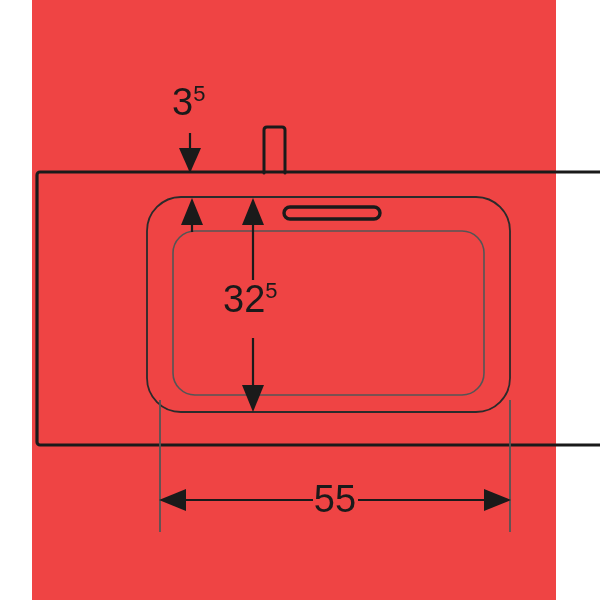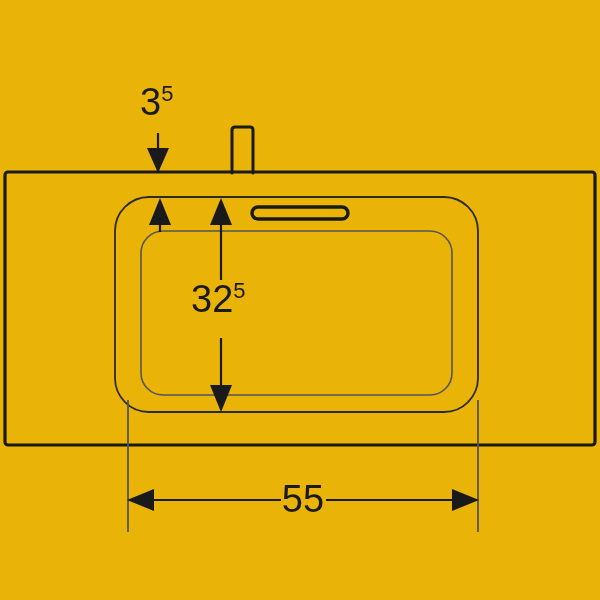--- a/index.html
+++ b/index.html
@@ -8,23 +8,24 @@
     background: #ffffff;
   }
   body {
     width: 600px;
     height: 600px;
     font-family: "Liberation Sans", sans-serif;
     overflow: hidden;
   }
   #drawing-root {
     position: relative;
-    width: 600px;
+    width: 524px;
     height: 600px;
-    background: #eab308;
+    background: #ef4444;
+    margin-left: 32px;
   }
   #drawing-svg {
     display: block;
     width: 600px;
     height: 600px;
   }
   .dim-text {
     font-family: "Liberation Sans", sans-serif;
     font-weight: 400;
     fill: #1a1a1a;

